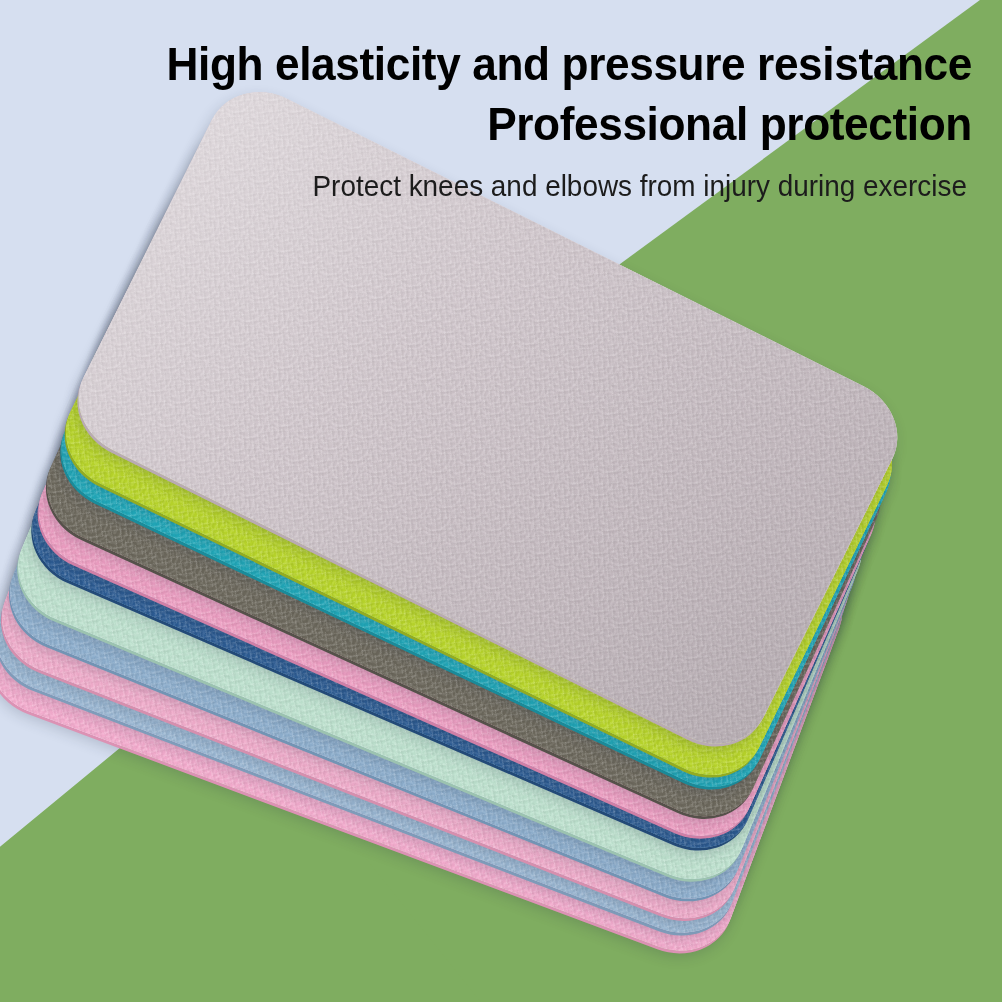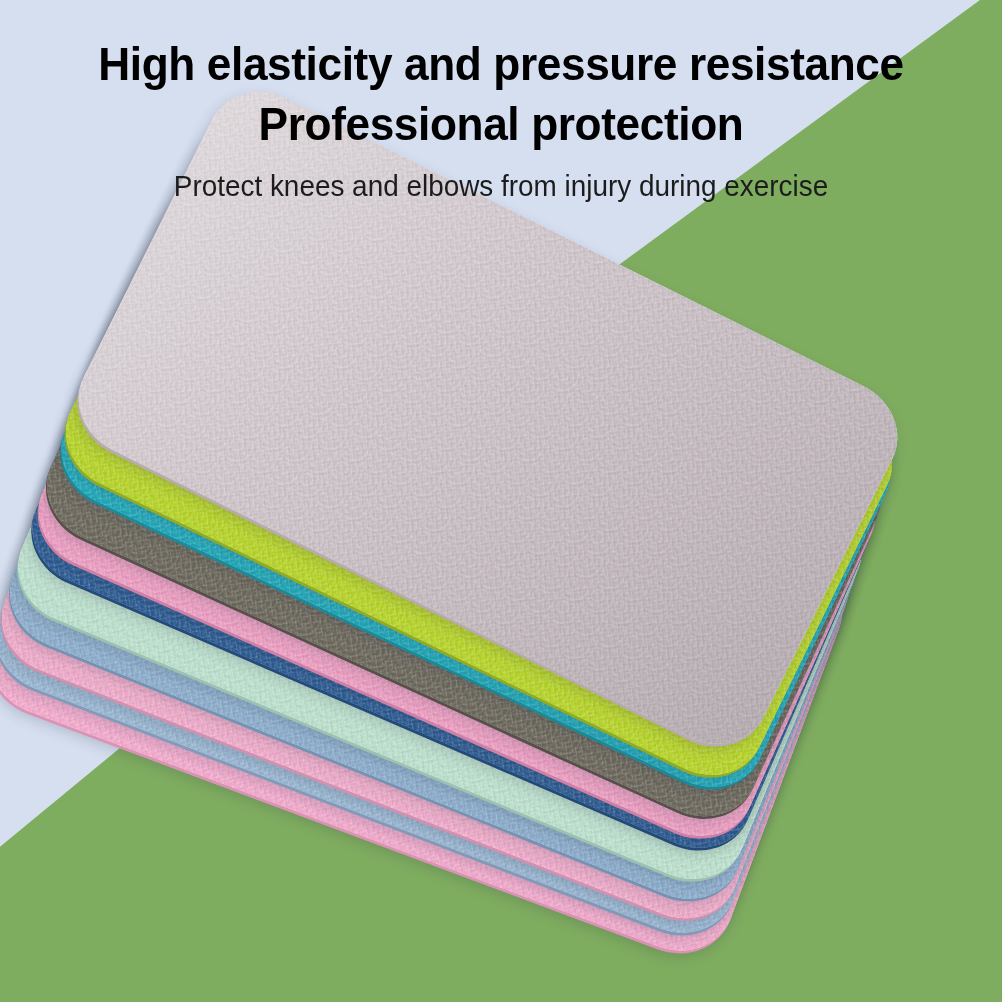--- a/index.html
+++ b/index.html
@@ -36,21 +36,21 @@
     background: #7fad60;
     clip-path: polygon(97.8% 0%, 100% 0%, 100% 100%, 48% 100%, 16% 60%);
   }
 
   
   .text-block {
     position: absolute;
     left: 0;
     top: 0;
     width: 1002px;
-    text-align: center;
+    text-align: right;
     z-index: 40;
     pointer-events: none;
   }
   .headline {
     margin: 0;
     padding: 0;
     color: #000000;
     font-weight: 700;
     font-size: 47px;
     line-height: 56px;

